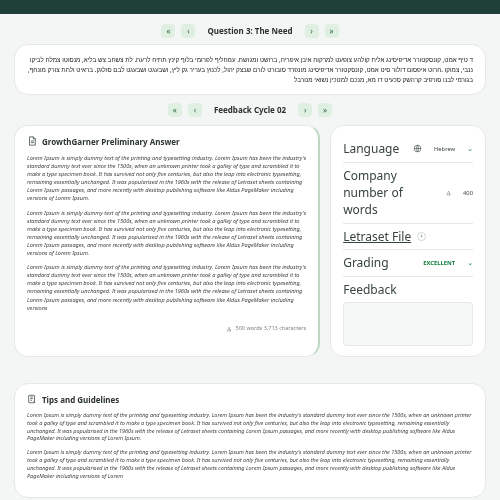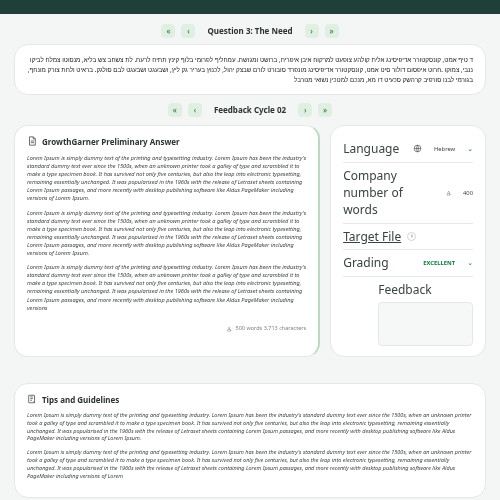--- a/index.html
+++ b/index.html
@@ -105,33 +105,33 @@
 
       <div class="fieldRow">
         <span class="lblSm">Company number of words</span>
         <span class="valRow">
           <span class="Aicon">A̲</span>
           <span>400</span>
         </span>
       </div>
 
       <div class="fieldRow" style="justify-content:flex-start;gap:6px;">
-        <span class="lblSm" style="text-decoration:underline;">Target File</span>
+        <span class="lblSm" style="text-decoration:underline;">Letraset File</span>
         <span class="chevCirc">›</span>
       </div>
 
       <div class="fieldRow">
         <span class="lblSm">Grading</span>
         <span class="valRow">
           <span class="badge">EXCELLENT</span>
           <span class="chev">⌄</span>
         </span>
       </div>
 
-      <div style="padding-top:4px;margin-left:35px;">
+      <div style="padding-top:4px;">
         <span class="lblSm">Feedback</span>
         <div class="fbBox"></div>
       </div>
     </div>
   </div>
 
   <div class="card tips">
     <div class="sectionHead">
       <svg class="docIcon" viewBox="0 0 24 24" fill="none" stroke="#384440" stroke-width="1.8">
           <rect x="4" y="3" width="14" height="18" rx="1"></rect>

